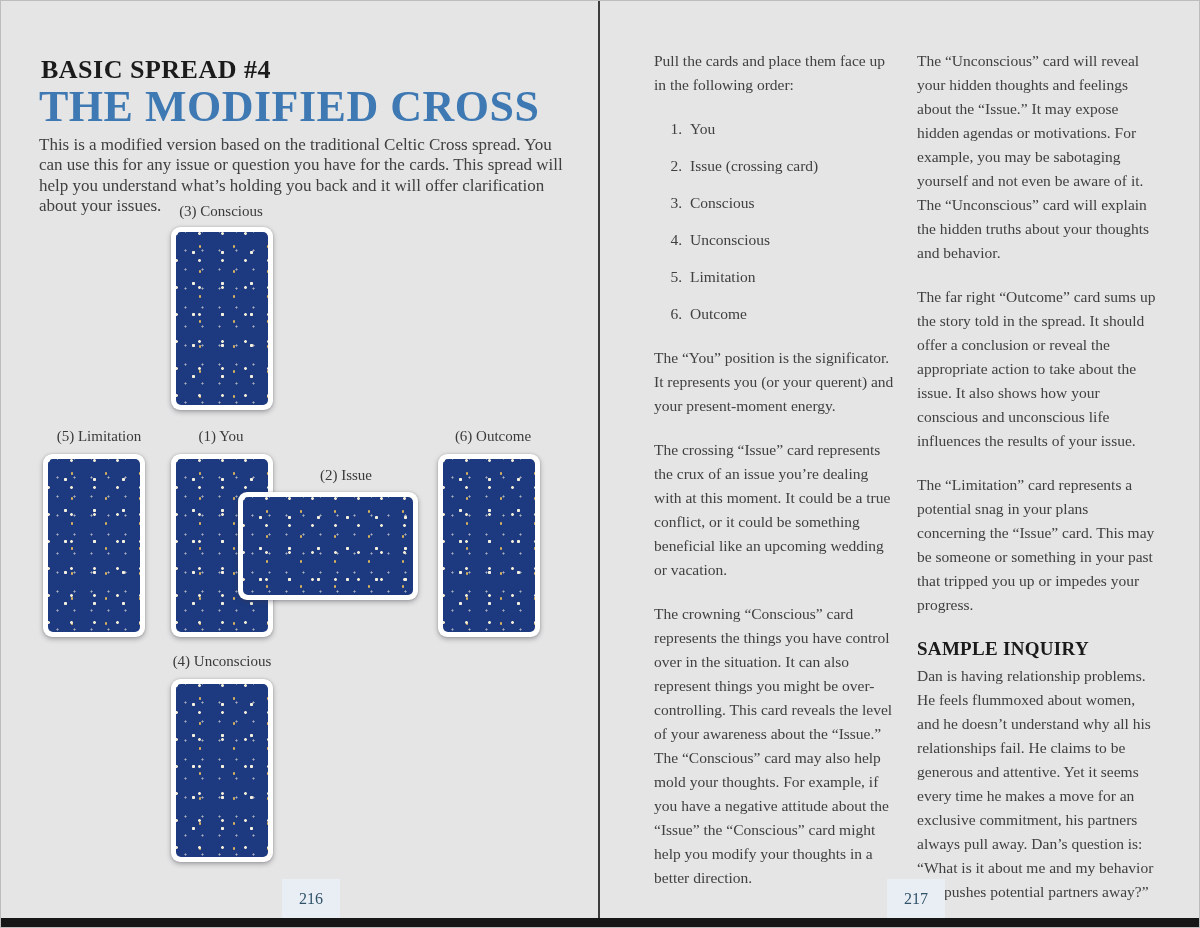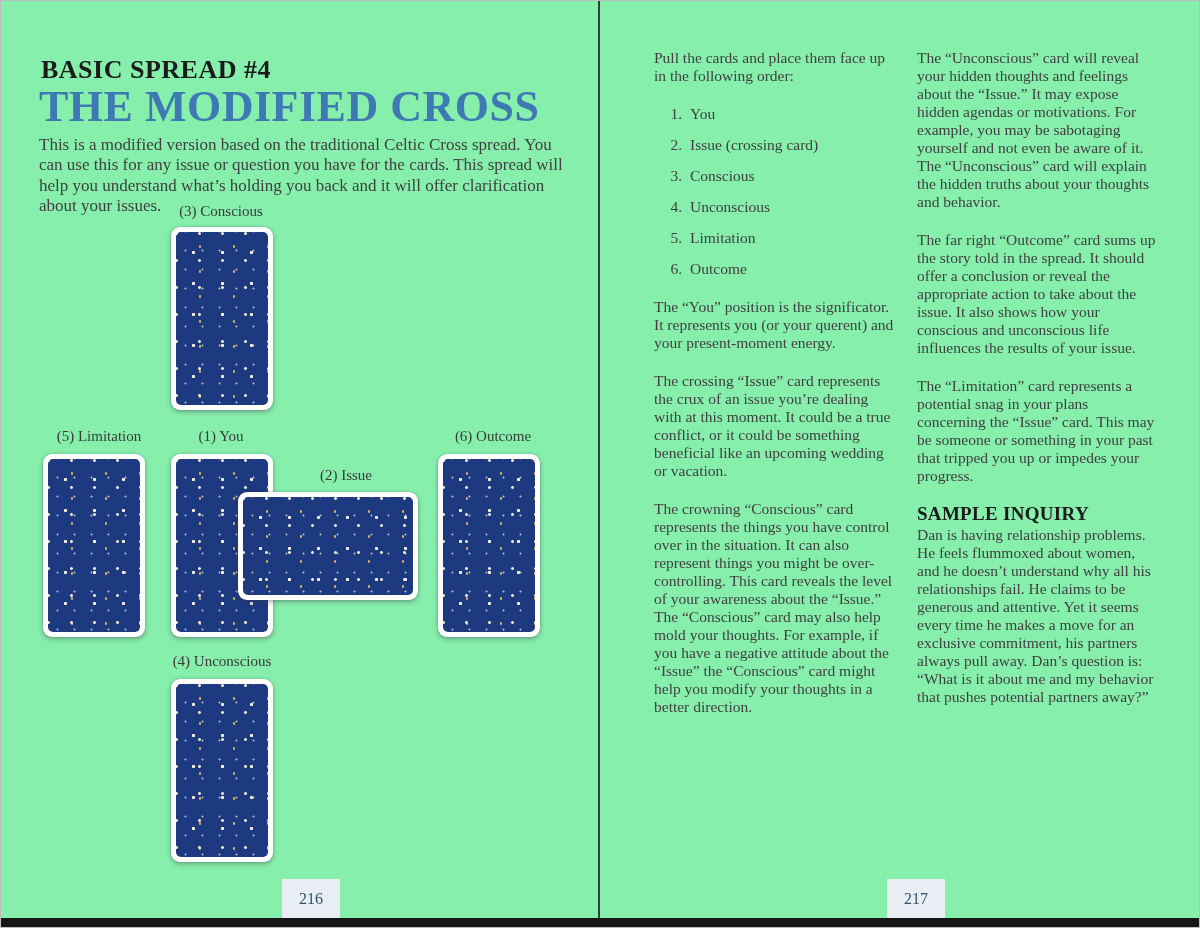--- a/index.html
+++ b/index.html
@@ -1,19 +1,19 @@
 <!DOCTYPE html>
 <html><head>
 <meta charset="utf-8">
 <style>
   html,body{margin:0;padding:0;background:#ffffff;}
   .book{
     position:relative;
     width:1200px;height:928px;
-    background:#86efac;
+    background:#e5e5e5;
     border:1px solid #bdbdbd;
     box-sizing:border-box;
     overflow:hidden;
     font-family:"Liberation Serif","DejaVu Serif",serif;
     color:#3f3f3f;
   }
   .bottom-bar{
     position:absolute;left:0;right:0;bottom:0;height:9px;
     background:#161616;
   }
@@ -84,21 +84,21 @@
     background:#e9eef4;
     display:flex;align-items:center;justify-content:center;
     font-size:16px;color:#31536a;text-align:right;
   }
   .folio-left{left:281px;}
   .folio-right{left:886px;}
 
   
   .col{
     position:absolute;top:48px;
-    font-size:15.5px;line-height:18px;color:#404040;
+    font-size:15.5px;line-height:24px;color:#404040;
   }
   .col-1{left:653px;width:245px;}
   .col-2{left:916px;width:243px;}
   .col p{margin:0 0 20px 0;}
   .order-list{
     margin:5px 0 20px 0;
     padding-left:32px;
     font-family:Liberation Serif, serif;
   }
   .order-list li{

